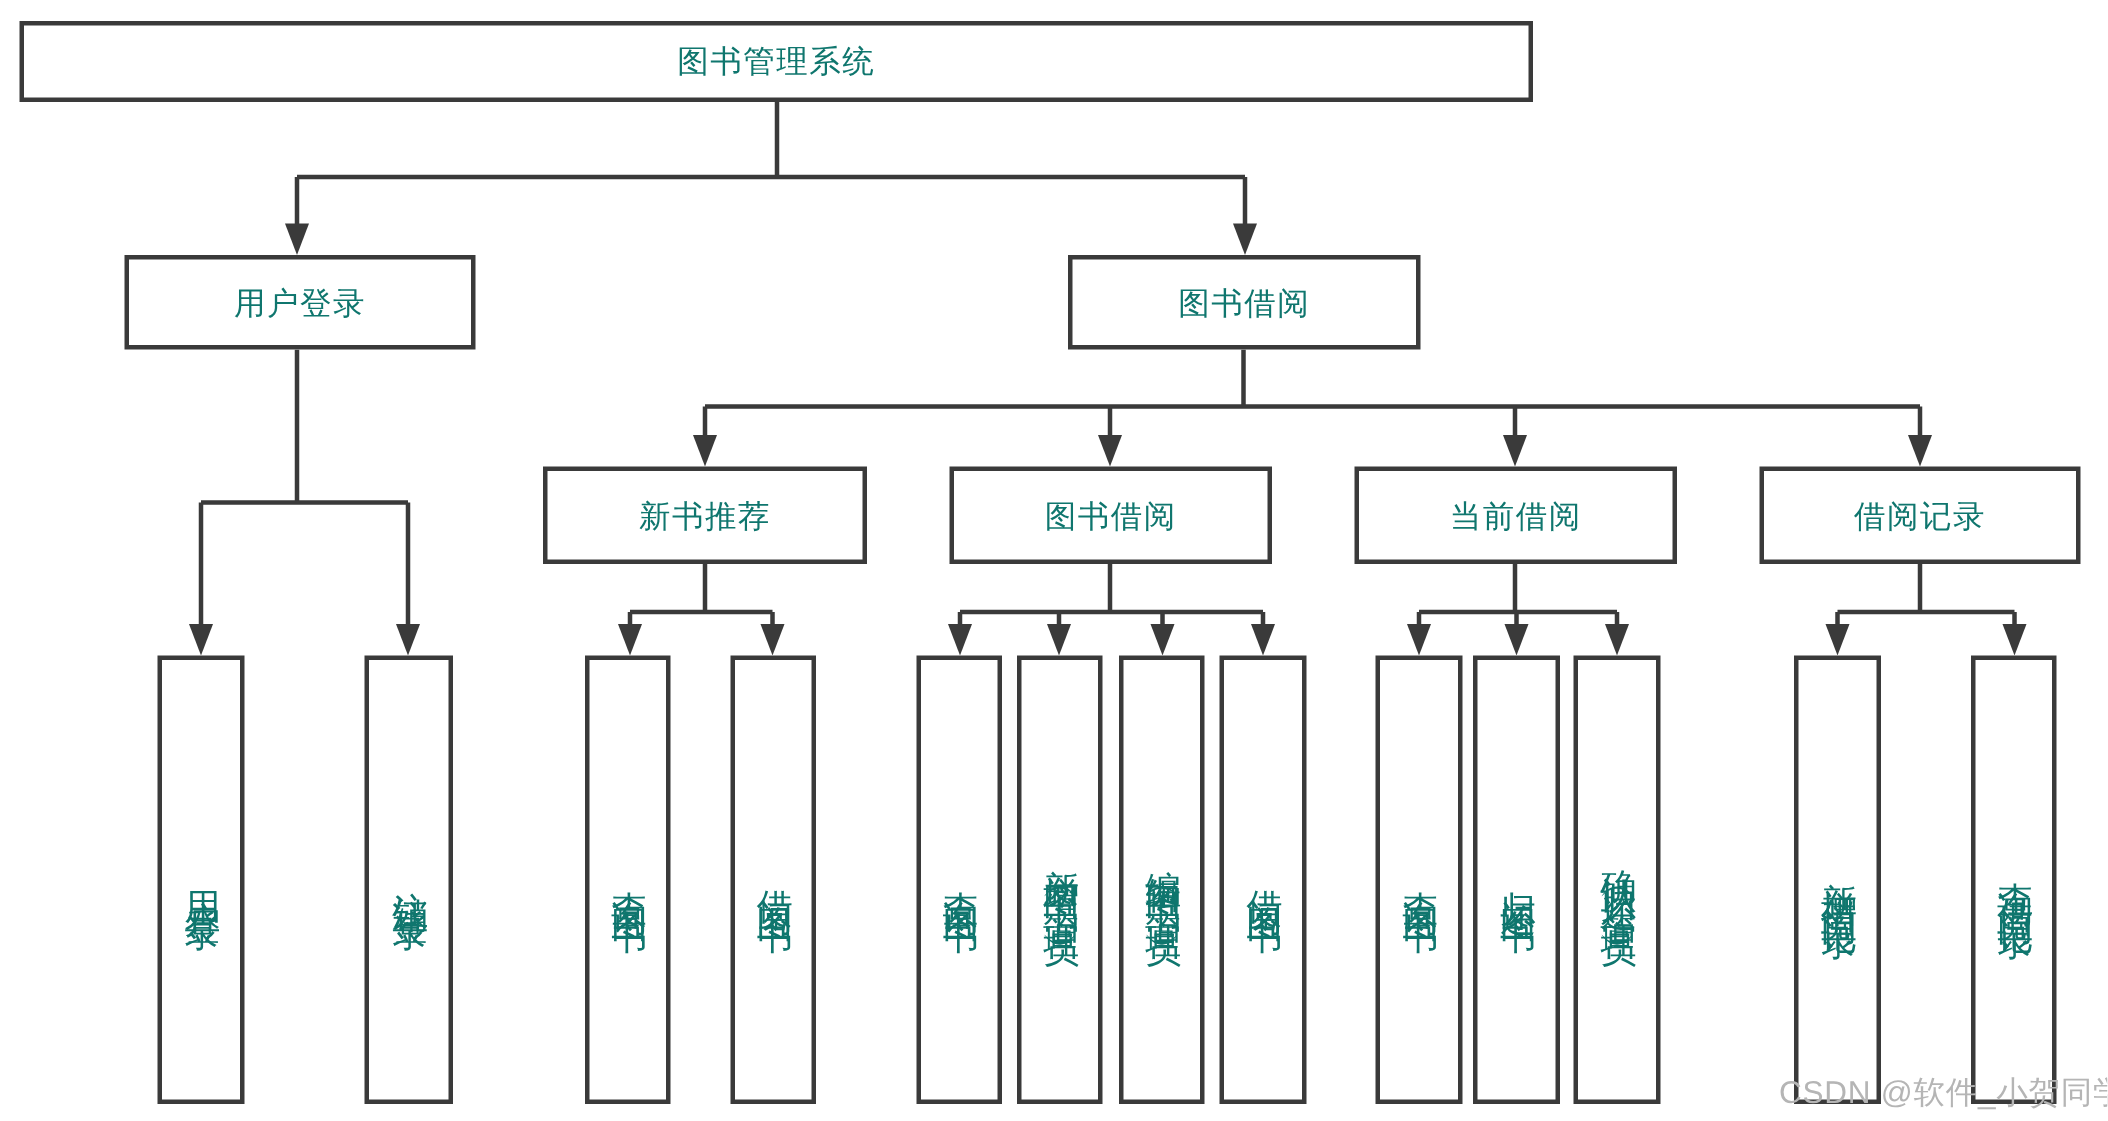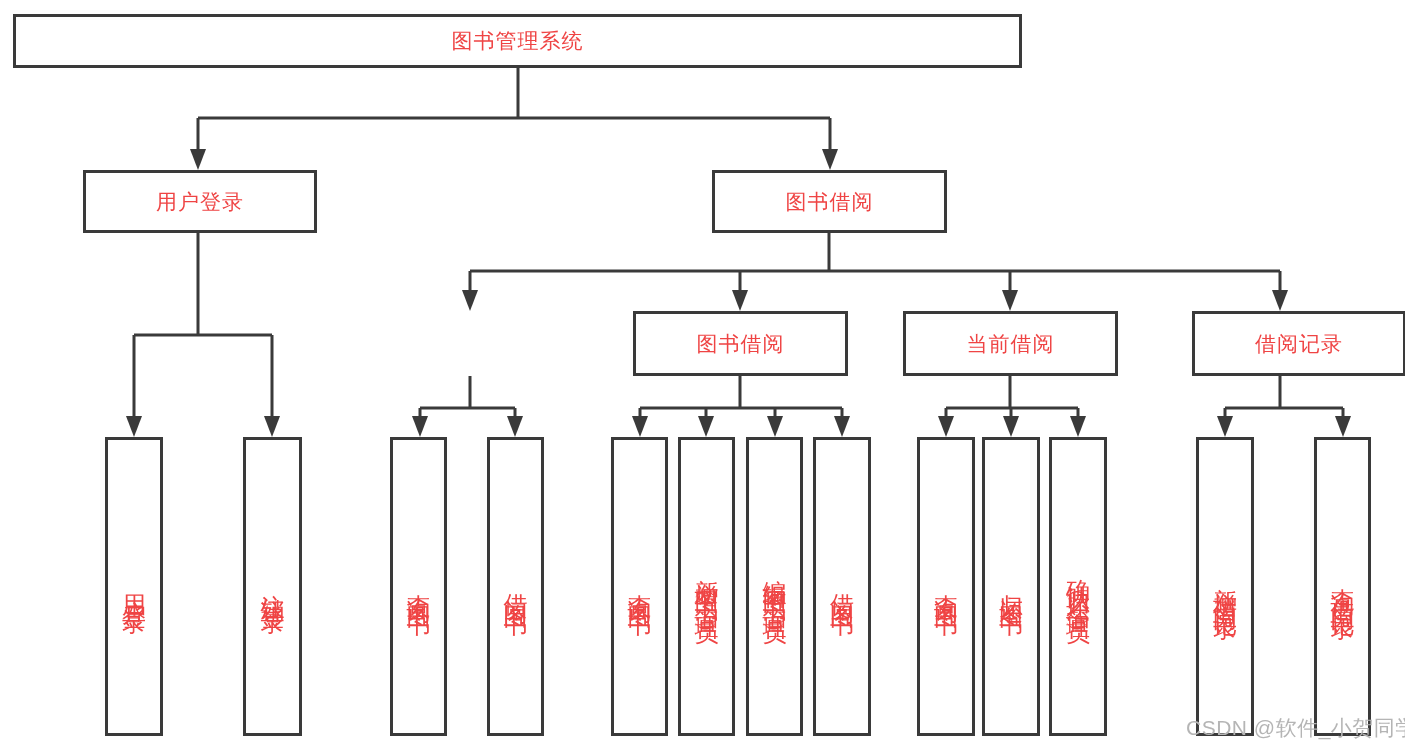--- a/index.html
+++ b/index.html
@@ -24,21 +24,21 @@
   }
   .node {
     position: absolute;
     box-sizing: border-box;
     border: 3px solid #3a3a3a;
     background: #ffffff;
     display: flex;
     align-items: center;
     justify-content: center;
     z-index: 2;
-    color: #ef4444;
+    color: #0f766e;
   }
   .hnode span {
     font-size: 21px;
     letter-spacing: 1px;
     white-space: nowrap;
   }
   .vnode span {
     writing-mode: vertical-rl;
     text-orientation: mixed;
     font-size: 24px;
@@ -47,21 +47,21 @@
   }
   
   .n-root  { left: 13px;  top: 14px;  width: 1009px; height: 54px; }
   
   .n-l2a   { left: 83px;  top: 170px; width: 234px; height: 63px; }
   .n-l2b   { left: 712px; top: 170px; width: 235px; height: 63px; }
   
   .n-l3a   { left: 362px;  top: 311px; width: 216px; height: 65px; }
   .n-l3b   { left: 633px;  top: 311px; width: 215px; height: 65px; }
   .n-l3c   { left: 903px;  top: 311px; width: 215px; height: 65px; }
-  .n-l3d   { left: 1173px; top: 311px; width: 214px; height: 65px; margin-left: 19px; }
+  .n-l3d   { left: 1173px; top: 311px; width: 214px; height: 65px; }
   
   .vnode   { top: 437px; height: 299px; }
   .n-v01 { left: 105px;  width: 58px; }
   .n-v02 { left: 243px;  width: 59px; }
   .n-v03 { left: 390px;  width: 57px; }
   .n-v04 { left: 487px;  width: 57px; }
   .n-v05 { left: 611px;  width: 57px; }
   .n-v06 { left: 678px;  width: 57px; }
   .n-v07 { left: 746px;  width: 57px; }
   .n-v08 { left: 813px;  width: 58px; }
@@ -137,20 +137,23 @@
     <span>图书管理系统</span>
   </div>
 
   <div class="node hnode n-l2a">
     <span>用户登录</span>
   </div>
   <div class="node hnode n-l2b">
     <span>图书借阅</span>
   </div>
 
+  <div class="node hnode n-l3a">
+    <span>新书推荐</span>
+  </div>
   <div class="node hnode n-l3c">
     <span>当前借阅</span>
   </div>
   <div class="node hnode n-l3b">
     <span>图书借阅</span>
   </div>
   <div class="node hnode n-l3d">
     <span>借阅记录</span>
   </div>
 

